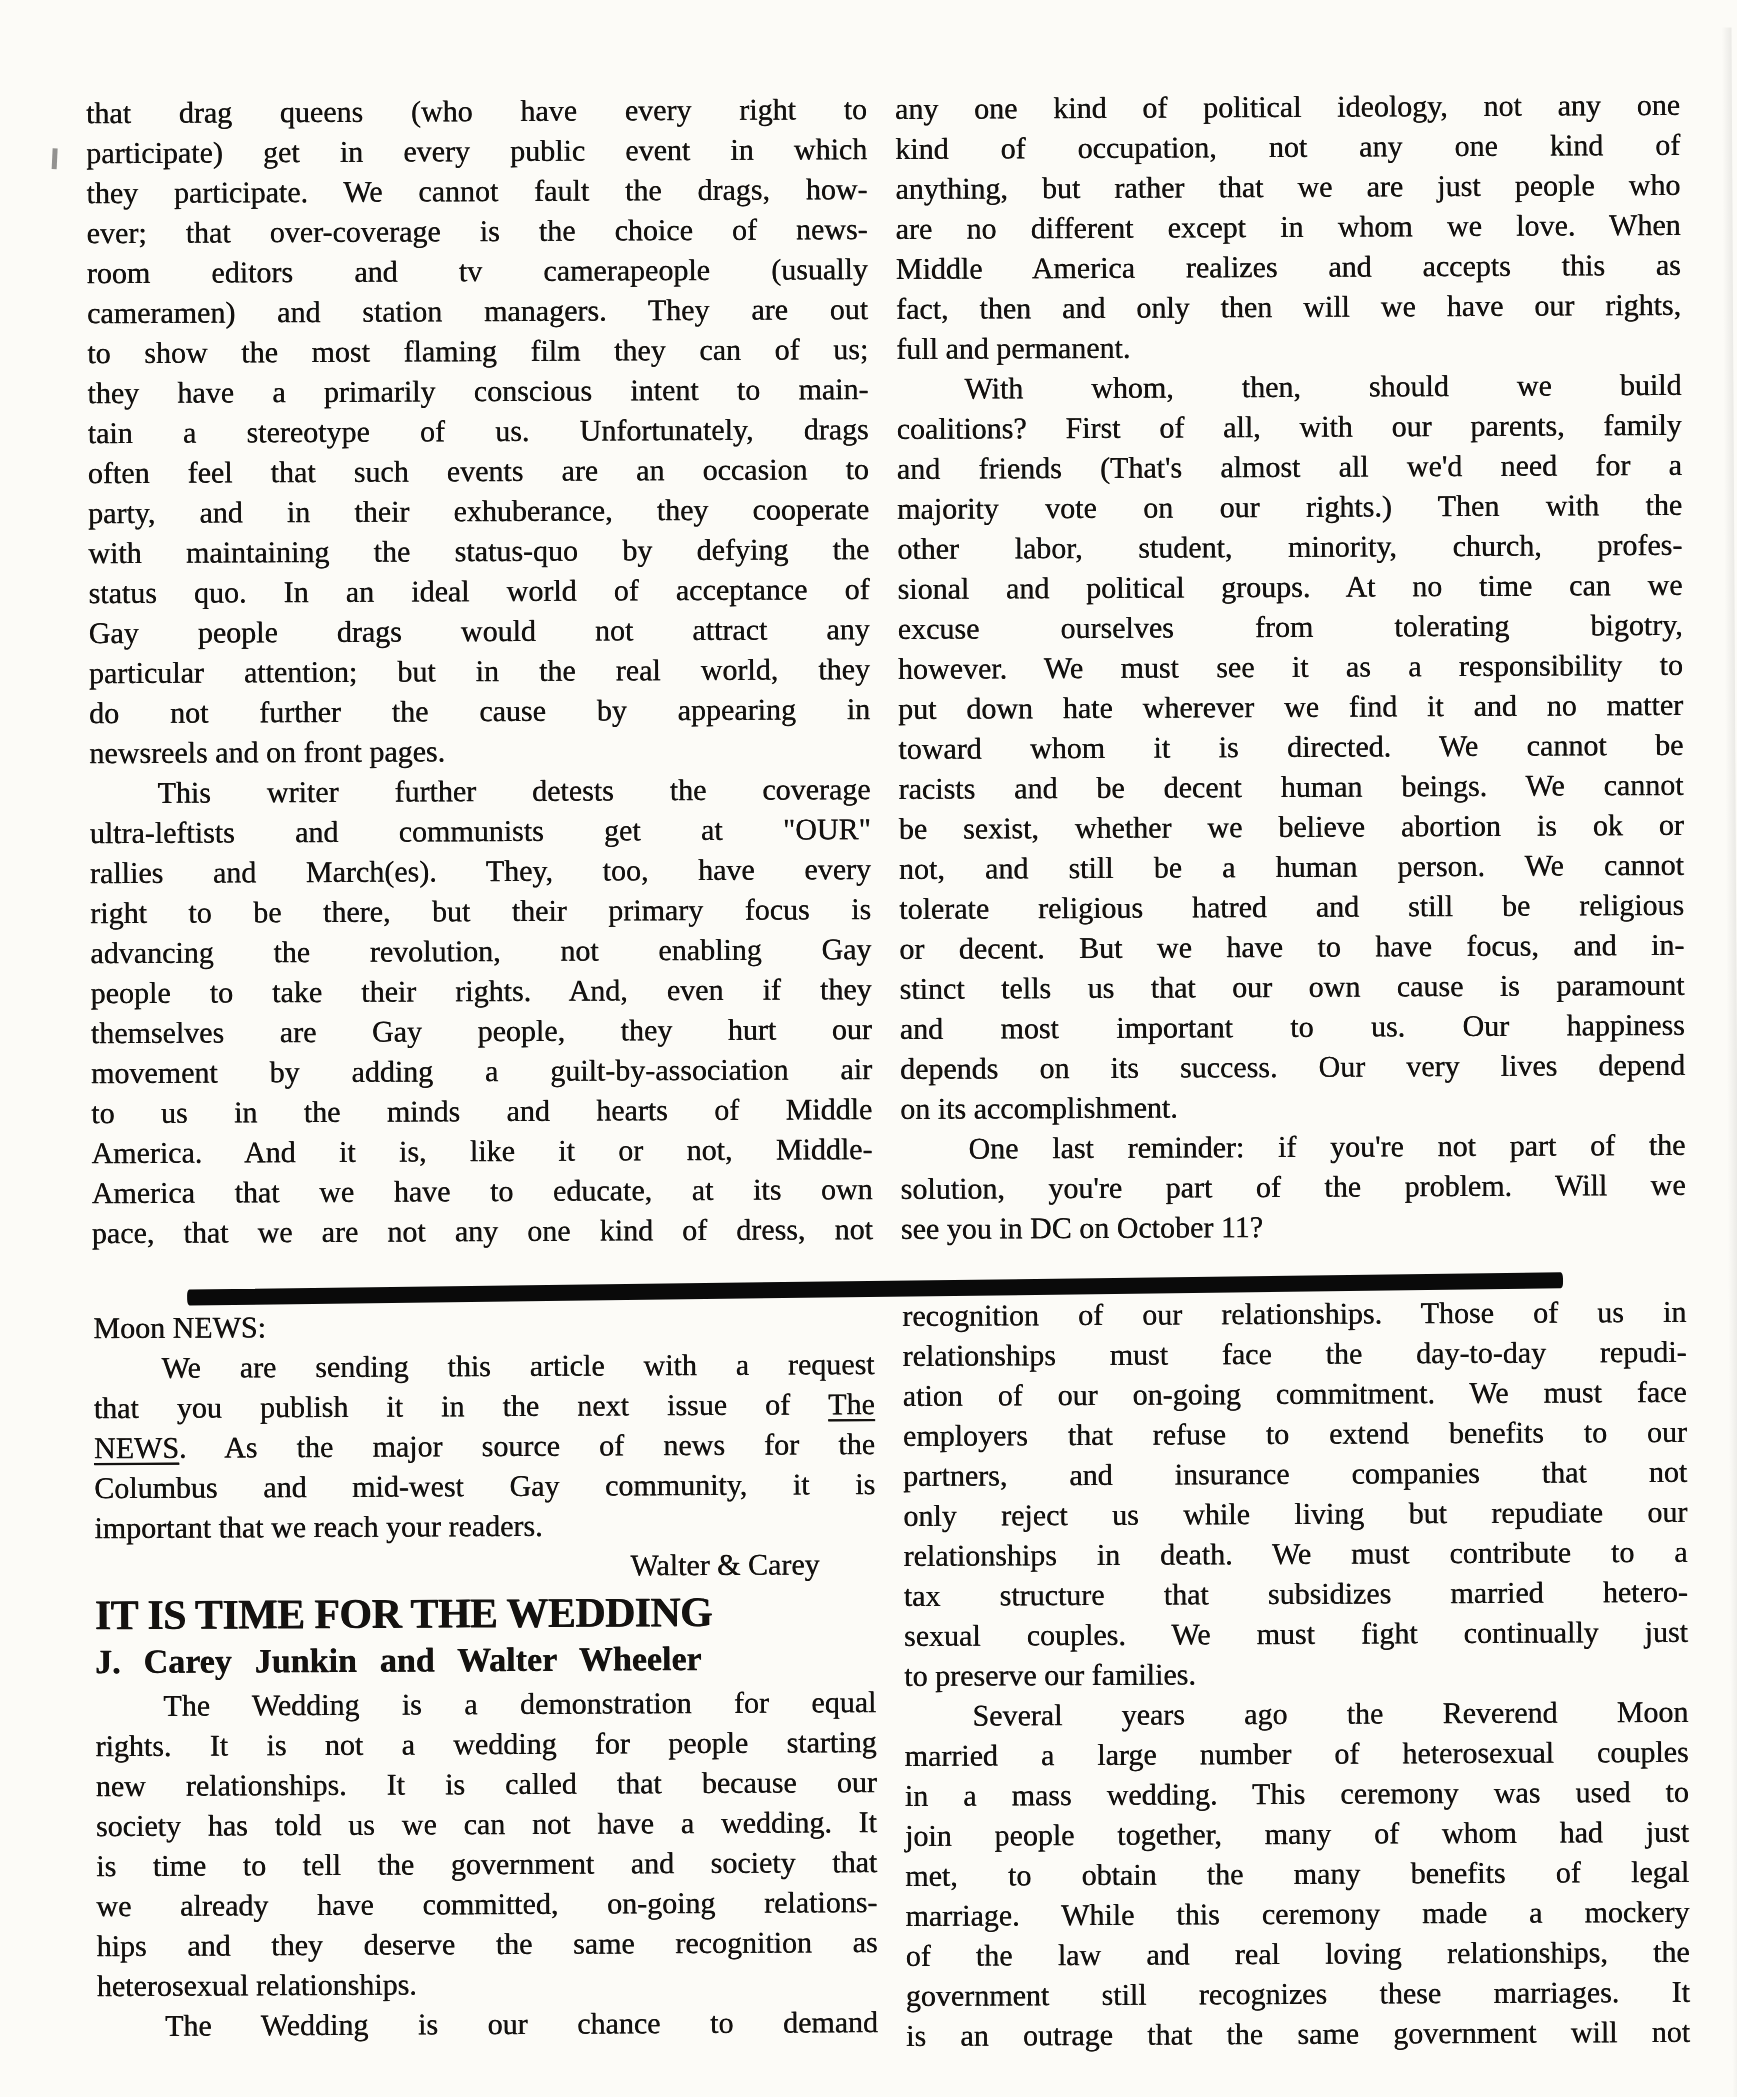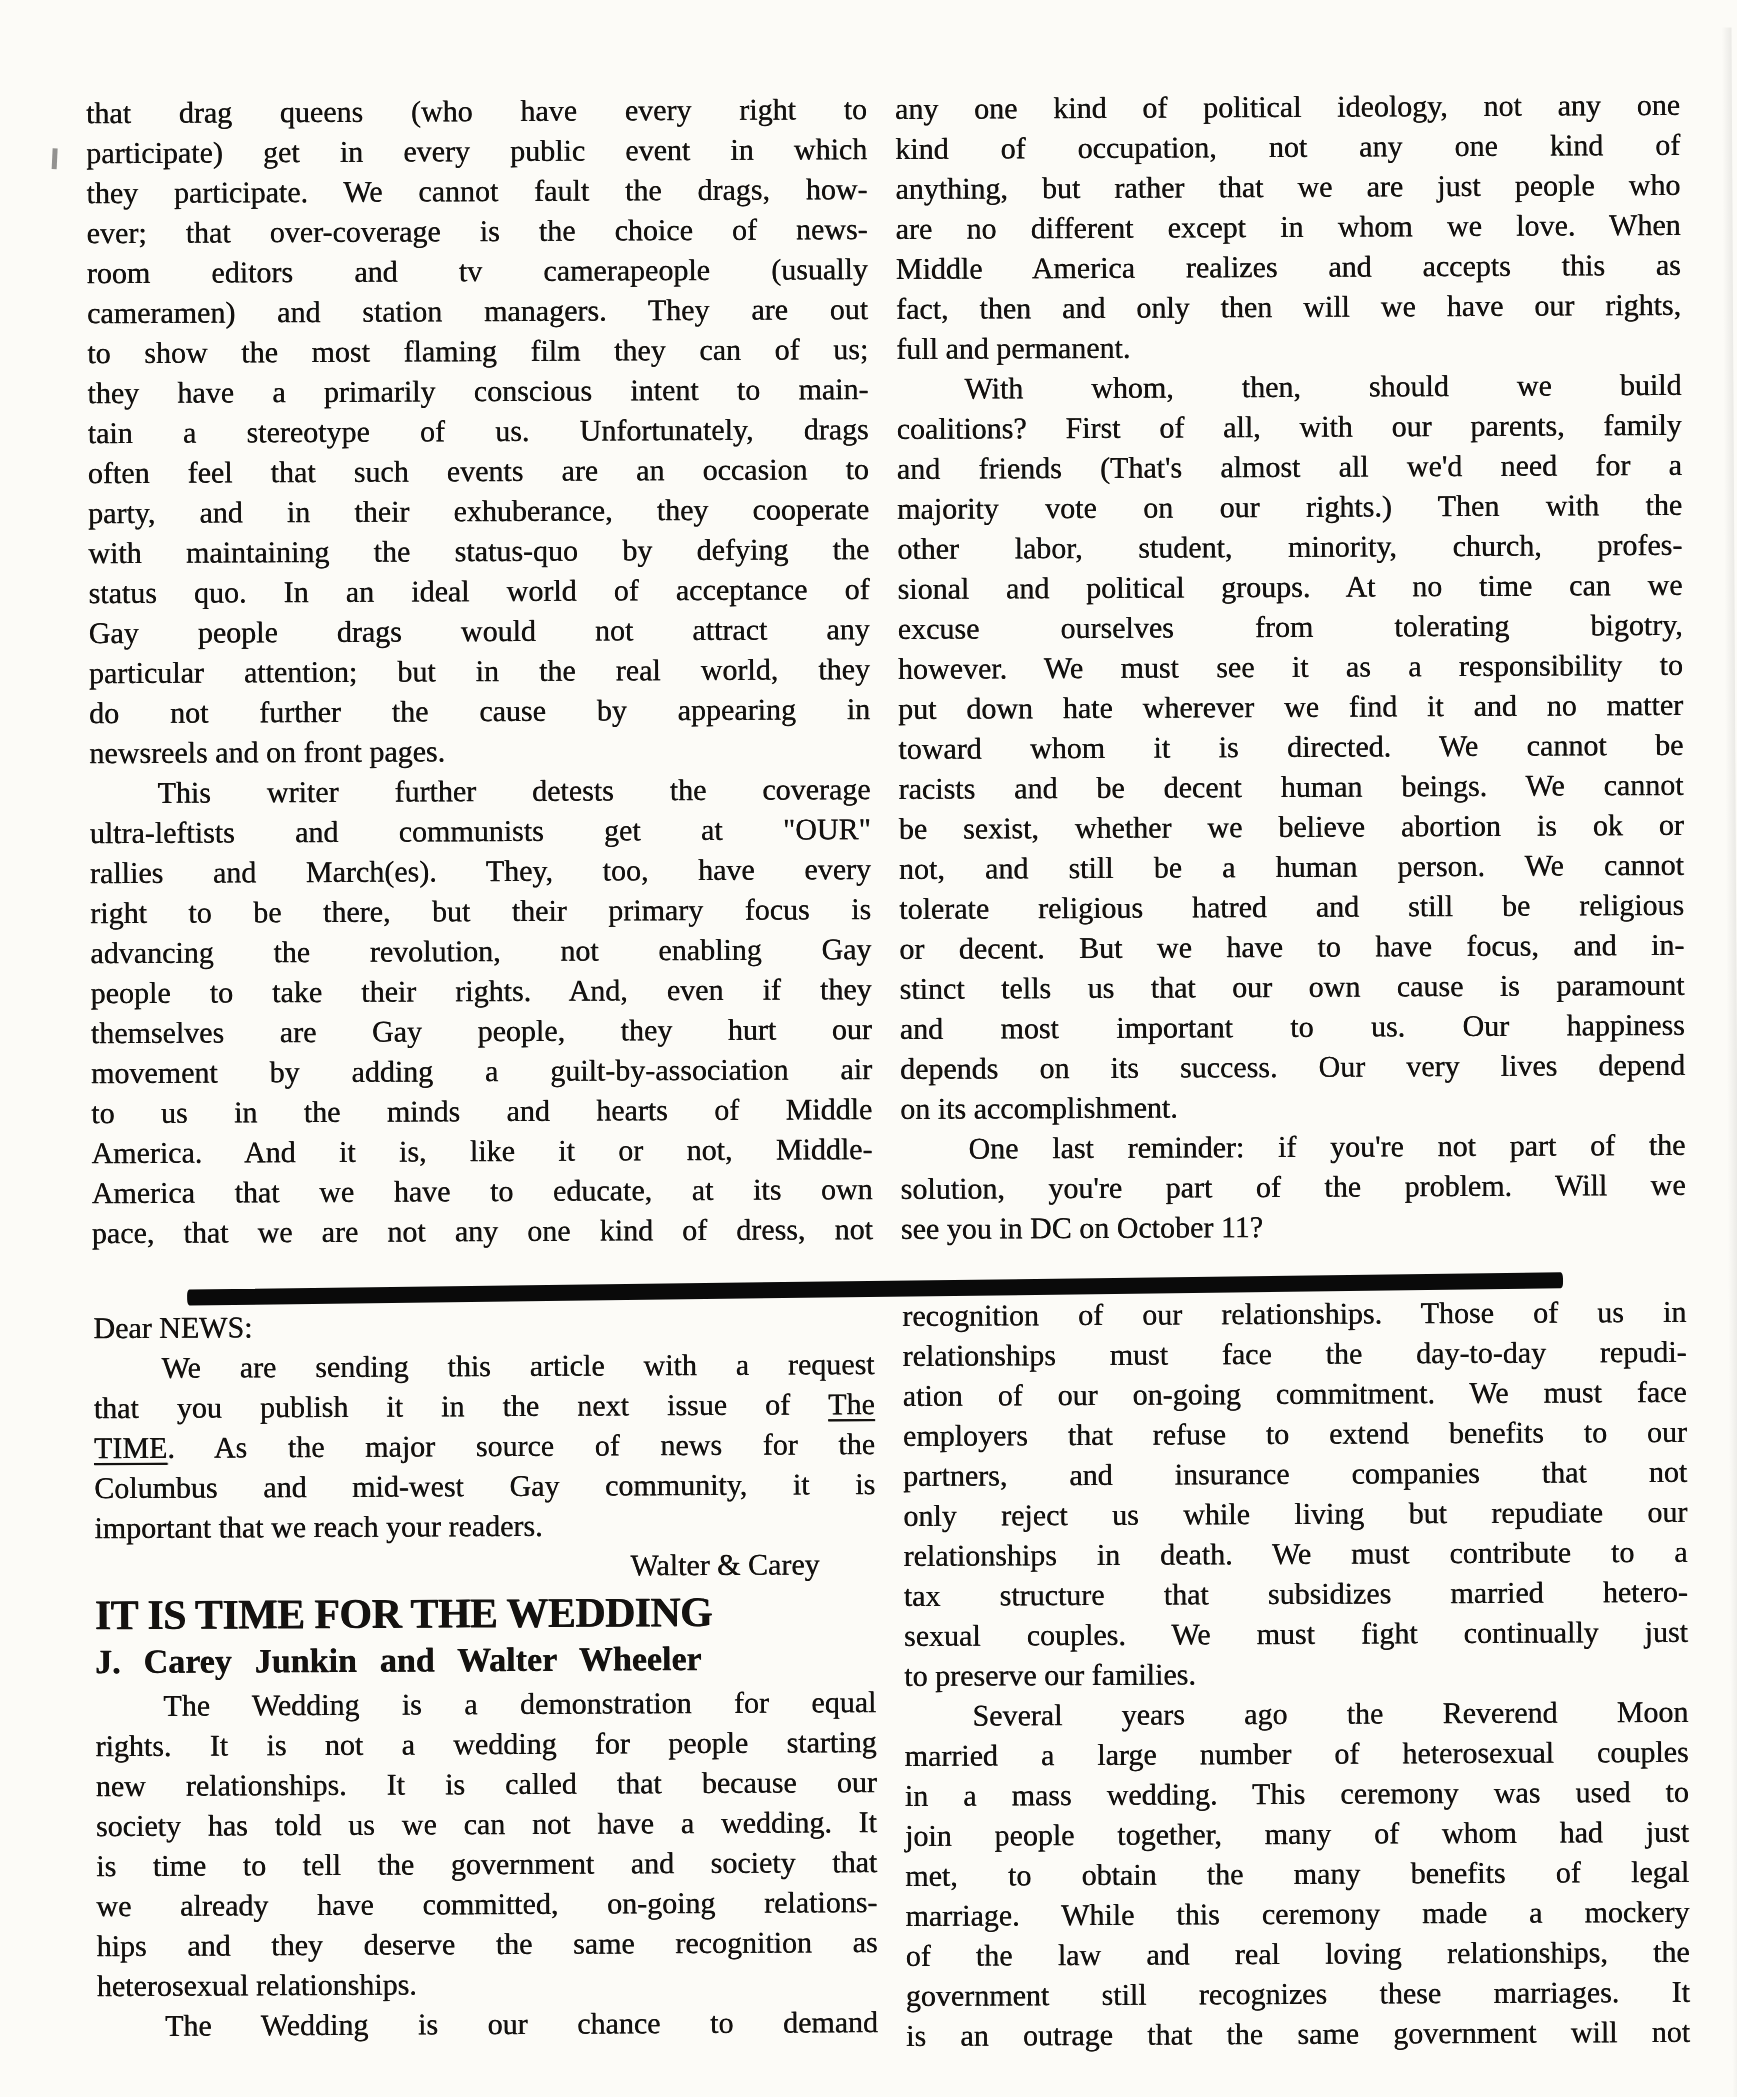--- a/index.html
+++ b/index.html
@@ -170,26 +170,26 @@
         </div>
         <div class="para">
           <div class="ln ind"><span>One last reminder: if you're not part of the</span></div>
           <div class="ln"><span>solution, you're part of the problem. Will we</span></div>
           <div class="ln short"><span>see you in DC on October 11?</span></div>
         </div>
       </div>
     <div class="divider"></div>
     <div class="col col-bl">
         <div class="para">
-          <div class="ln short"><span>Dear NEWS:</span></div>
+          <div class="ln short"><span>Moon NEWS:</span></div>
         </div>
         <div class="para">
           <div class="ln ind"><span>We are sending this article with a request</span></div>
           <div class="ln"><span>that you publish it in the next issue of </span><span class="u">The</span></div>
-          <div class="ln"><span class="u">TIME</span><span>. As the major source of news for the</span></div>
+          <div class="ln"><span class="u">NEWS</span><span>. As the major source of news for the</span></div>
           <div class="ln"><span>Columbus and mid-west Gay community, it is</span></div>
           <div class="ln short"><span>important that we reach your readers.</span></div>
         </div>
         <div class="ln sig">Walter &amp; Carey</div>
         <div class="headline">IT IS TIME FOR THE WEDDING</div>
         <div class="byline">J. Carey Junkin and Walter Wheeler</div>
         <div class="para">
           <div class="ln ind"><span>The Wedding is a demonstration for equal</span></div>
           <div class="ln"><span>rights. It is not a wedding for people starting</span></div>
           <div class="ln"><span>new relationships. It is called that because our</span></div>

